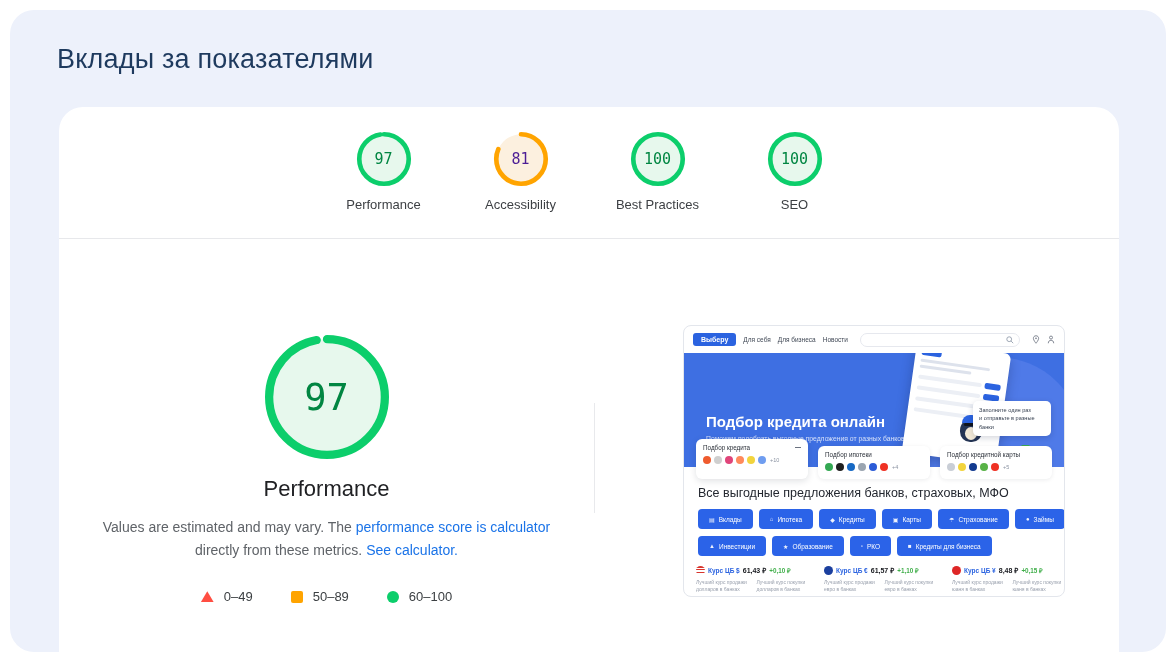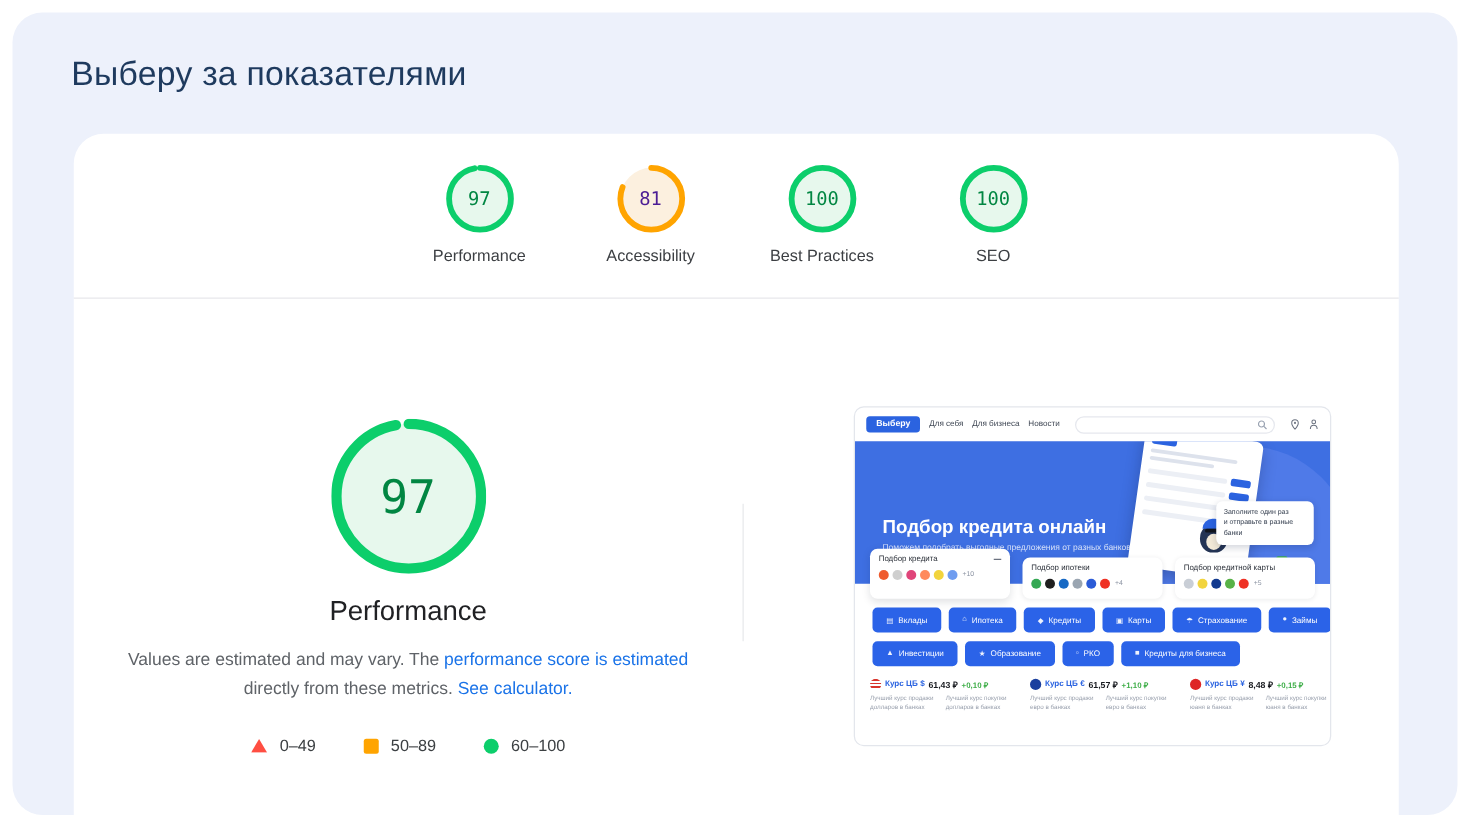--- a/index.html
+++ b/index.html
@@ -112,21 +112,21 @@
   .cur-label { font-size:6.5px; color:#2b63e0; font-weight:600; }
   .cur-value { font-size:7px; font-weight:700; color:#16181d; }
   .cur-change { font-size:6.3px; color:#3fae49; font-weight:600; }
   .cur-caps { display:flex; gap:9px; margin-top:4px; }
   .cap { width:53px; font-size:5px; line-height:1.35; color:#9aa1ae; }
 </style>
 </head>
 <body>
 
 <div class="outer-card">
-  <div class="page-title">Выберу за показателями</div>
+  <div class="page-title">Вклады за показателями</div>
 
   <div class="report-panel">
 
     <div class="scores-row">
       <div class="score-item">
         <div class="gauge gauge--small">
           <svg viewBox="0 0 120 120">
               <circle class="gauge-bg" cx="60" cy="60" r="53" fill="#e7f8ed"></circle>
               <circle class="gauge-arc" cx="60" cy="60" r="53" stroke-width="10" stroke="#0cce6b" stroke-dasharray="323.0185566421025 333.0088212805181"></circle>
             </svg>
@@ -169,21 +169,21 @@
     <div class="lower">
       <div class="left-col">
         <div class="gauge gauge--big">
           <svg viewBox="0 0 120 120">
               <circle class="gauge-bg" cx="60" cy="60" r="56" fill="#e7f8ed"></circle>
               <circle class="gauge-arc" cx="60" cy="60" r="56" stroke-width="8" stroke="#0cce6b" stroke-dasharray="341.3026258859951 351.85837720205683"></circle>
             </svg>
           <div class="gauge-num" style="color: rgb(1, 134, 66);">97</div>
         </div>
         <div class="perf-title">Performance</div>
-        <p class="perf-desc"><span>Values are estimated and may vary. The </span><a class="link">performance score is estimated</a><span> directly from these metrics. </span><a class="link">See calculator.</a></p>
+        <p class="perf-desc"><span>Values are estimated and may vary. The </span><a class="link">performance score is calculator</a><span> directly from these metrics. </span><a class="link">See calculator.</a></p>
         <div class="legend">
           <div class="legend-item">
             <span class="shape-triangle" style="background: rgb(255, 78, 66);"></span>
             <span>0–49</span>
           </div>
           <div class="legend-item">
             <span class="shape-square" style="background: rgb(255, 164, 0);"></span>
             <span>50–89</span>
           </div>
           <div class="legend-item">
@@ -312,20 +312,21 @@
                     <span class="dot" style="background: rgb(18, 58, 143);"></span>
                     <span class="dot" style="background: rgb(88, 178, 71);"></span>
                     <span class="dot" style="background: rgb(239, 49, 36);"></span>
                   </span>
                   <span class="tab-more">+5</span>
                 </div>
             </div>
           </div>
 
           <div class="offers">
+            <div class="offers-title">Все выгодные предложения банков, страховых, МФО</div>
             <div class="btn-row">
               <span class="mini-btn">
                   <span class="ic">▤</span>
                   <span>Вклады</span>
                 </span>
               <span class="mini-btn">
                   <span class="ic">⌂</span>
                   <span>Ипотека</span>
                 </span>
               <span class="mini-btn">

